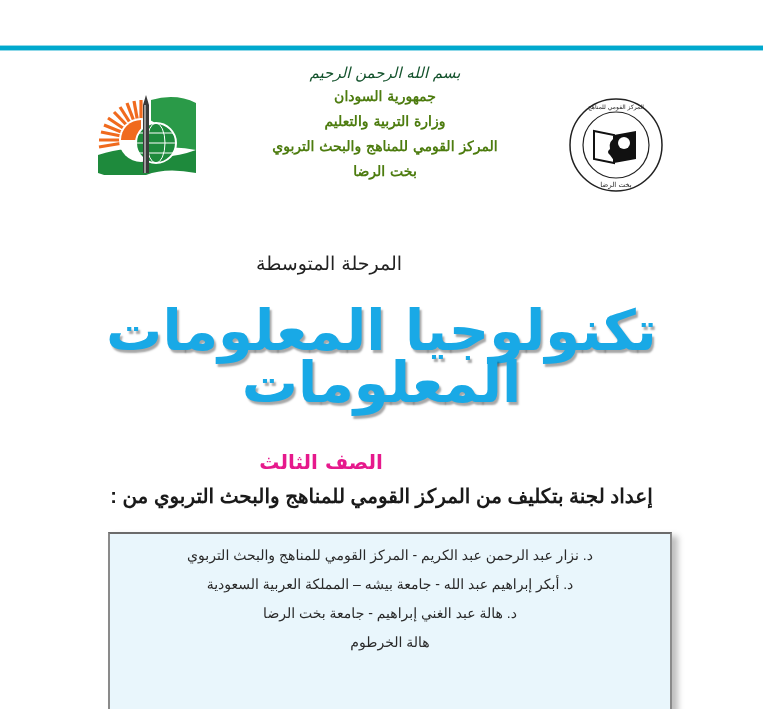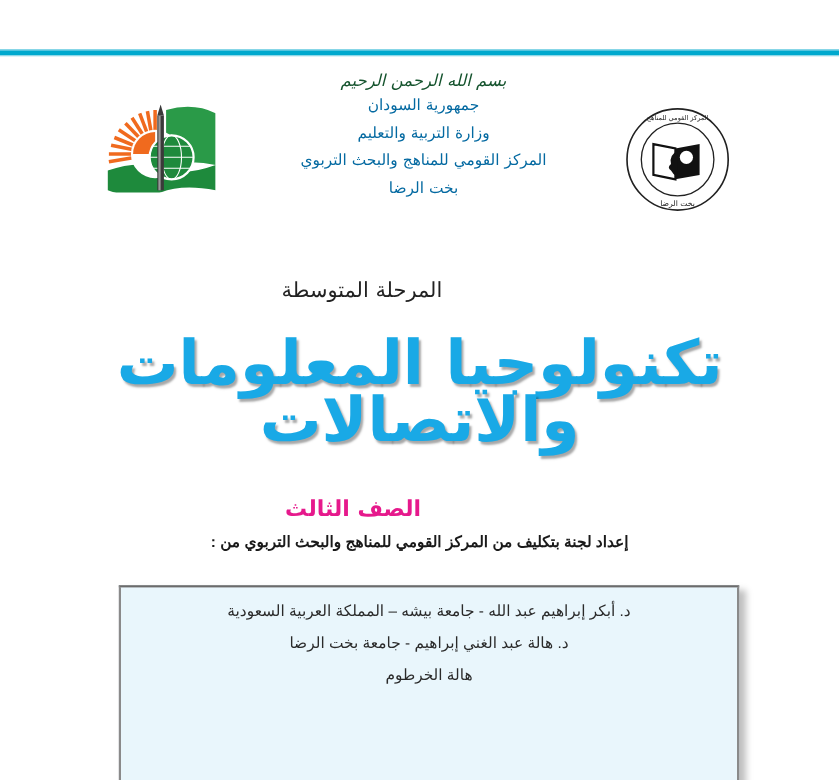--- a/index.html
+++ b/index.html
@@ -15,21 +15,21 @@
   }
   .header-block {
     position: absolute; left: 250px; top: 62px; width: 270px;
     text-align: center; direction: rtl;
   }
   .basmala {
     font-size: 15px; color: #14532d; font-style: italic; letter-spacing: 1px;
     height: 22px; line-height: 22px;
   }
   .hdr-line {
-    font-size: 14px; font-weight: normal; line-height: 25px; color: #0369a1;
+    font-size: 14px; font-weight: bold; line-height: 25px; color: #4d7c0f;
   }
   .logo-left { position: absolute; left: 96px; top: 95px; width: 100px; height: 80px; }
   .logo-right { position: absolute; left: 566px; top: 97px; width: 100px; height: 100px; }
   .stage {
     position: absolute; left: 0; width: 658px; top: 252px; text-align: center;
     font-size: 19px; direction: rtl; color: #222;
   }
   .title {
     position: absolute; left: 0; width: 763px; top: 305px; text-align: center;
     direction: rtl; font-family: "DejaVu Sans", sans-serif; font-weight: bold;
@@ -37,21 +37,21 @@
     text-shadow: 2px 3px 2px rgba(0,0,0,0.35);
   }
   .grade {
     position: absolute; left: 0; width: 642px; top: 450px; text-align: center;
     direction: rtl; font-family: "DejaVu Sans", sans-serif; font-weight: bold;
     color: #e6198c; font-size: 20px;
   }
   .prepared {
     position: absolute; left: 0; width: 763px; top: 484px; text-align: center;
     direction: rtl; font-family: "Liberation Sans", sans-serif; font-weight: bold;
-    font-size: 14px; color: #1a1a1a;
+    font-size: 20px; color: #1a1a1a;
   }
   .authors-box {
     position: absolute; left: 108px; top: 532px; width: 564px; height: 200px;
     background: #e9f6fc; border-top: 2px solid #6b6b6b; border-left: 2px solid #8a8a8a;
     border-right: 2px solid #8a8a8a; box-sizing: border-box;
     box-shadow: 6px 4px 6px rgba(0,0,0,0.25);
     direction: rtl; text-align: center;
     font-family: "Liberation Sans", sans-serif; font-size: 14px; color: #2a2a2a;
     padding-top: 7px;
   }
@@ -111,24 +111,25 @@
   <div class="hdr-line">جمهورية السودان</div>
   <div class="hdr-line">وزارة التربية والتعليم</div>
   <div class="hdr-line">المركز القومي للمناهج والبحث التربوي</div>
   <div class="hdr-line">بخت الرضا</div>
 </div>
 
 <div class="stage">المرحلة المتوسطة</div>
 
 <div class="title">
   <div>تكنولوجيا المعلومات</div>
-  <div>والاتصالات</div>
+  <div>المعلومات</div>
 </div>
 
 <div class="grade">الصف الثالث</div>
 
 <div class="prepared">إعداد لجنة بتكليف من المركز القومي للمناهج والبحث التربوي من :</div>
 
 <div class="authors-box">
+  <div class="author-line">د. نزار عبد الرحمن عبد الكريم - المركز القومي للمناهج والبحث التربوي</div>
   <div class="author-line">د. أبكر إبراهيم عبد الله - جامعة بيشه – المملكة العربية السعودية</div>
   <div class="author-line">د. هالة عبد الغني إبراهيم - جامعة بخت الرضا</div>
   <div class="author-line">هالة الخرطوم</div>
 </div>
 
 </body></html>

